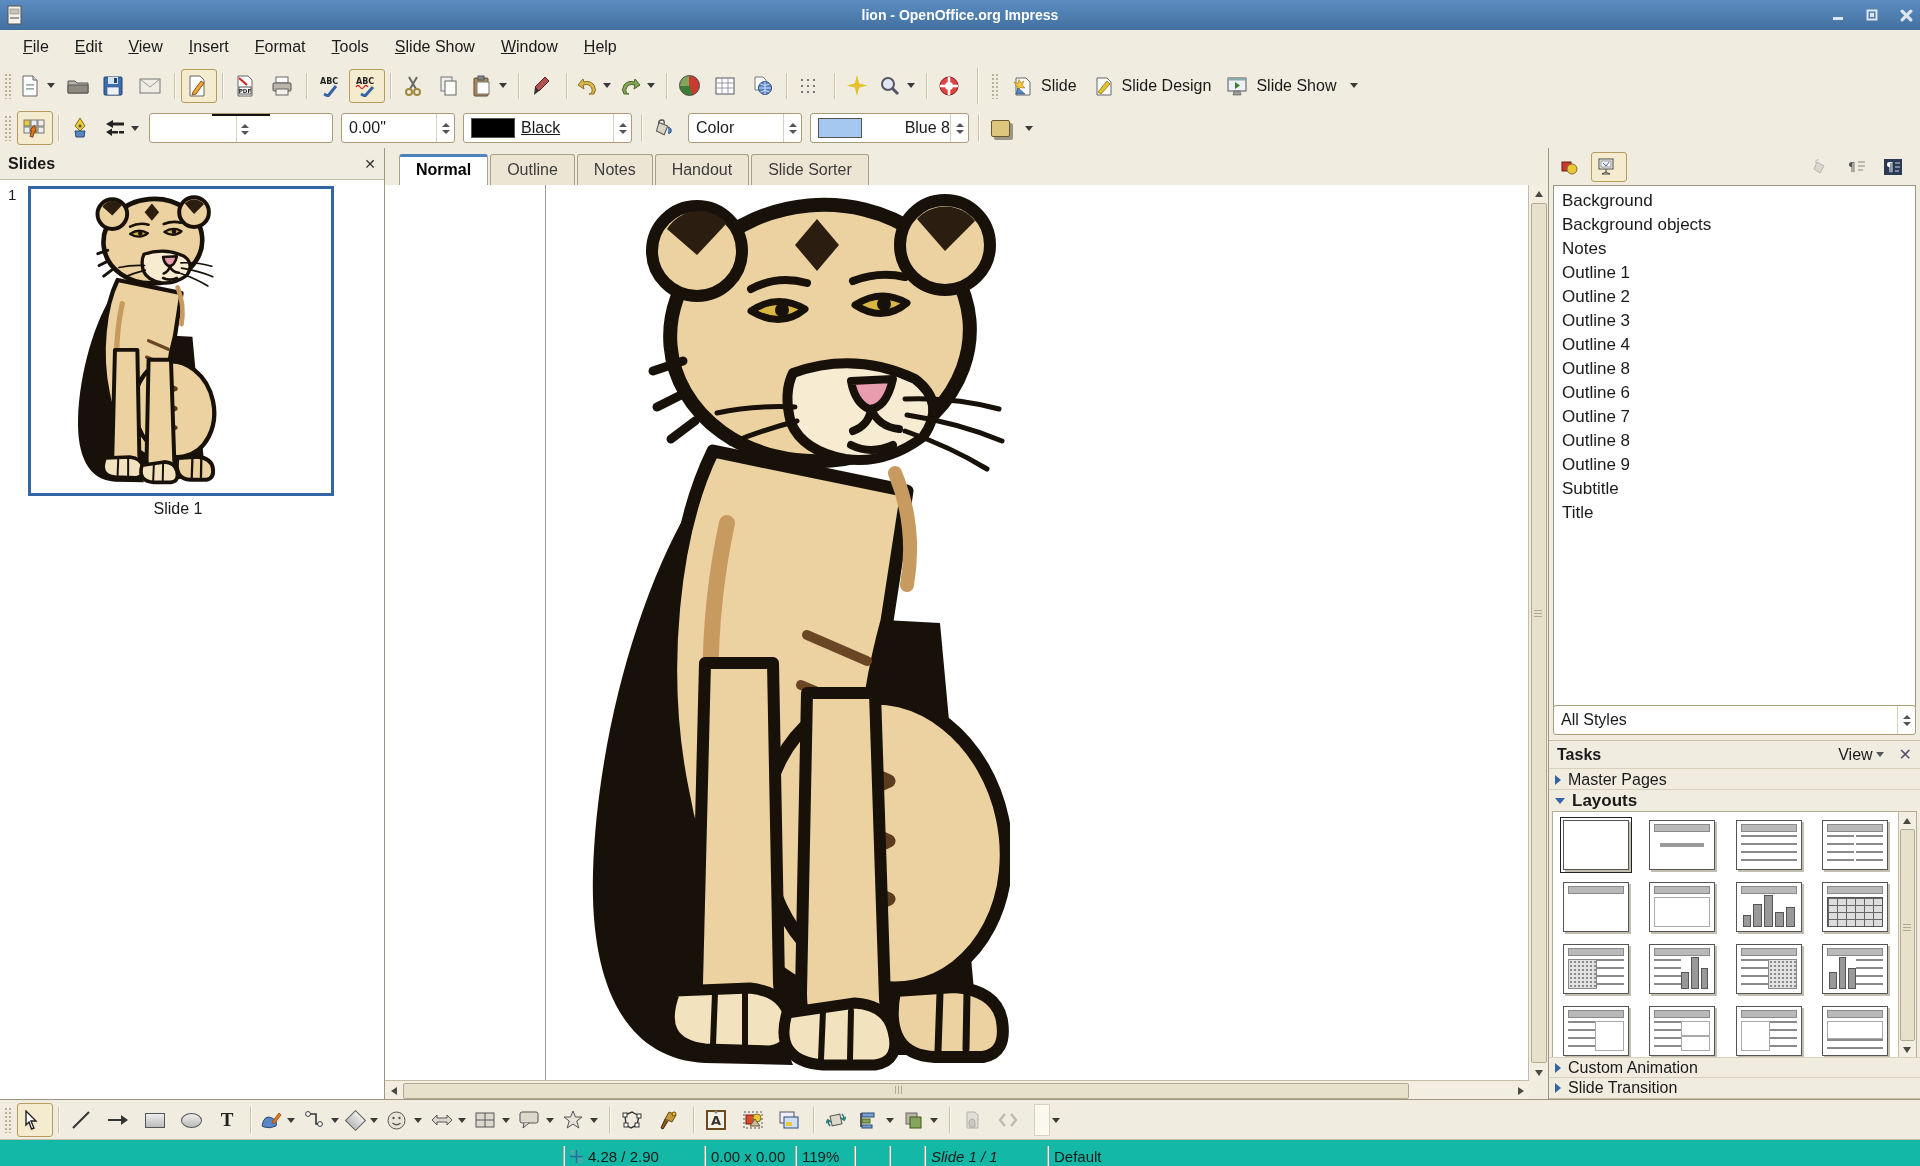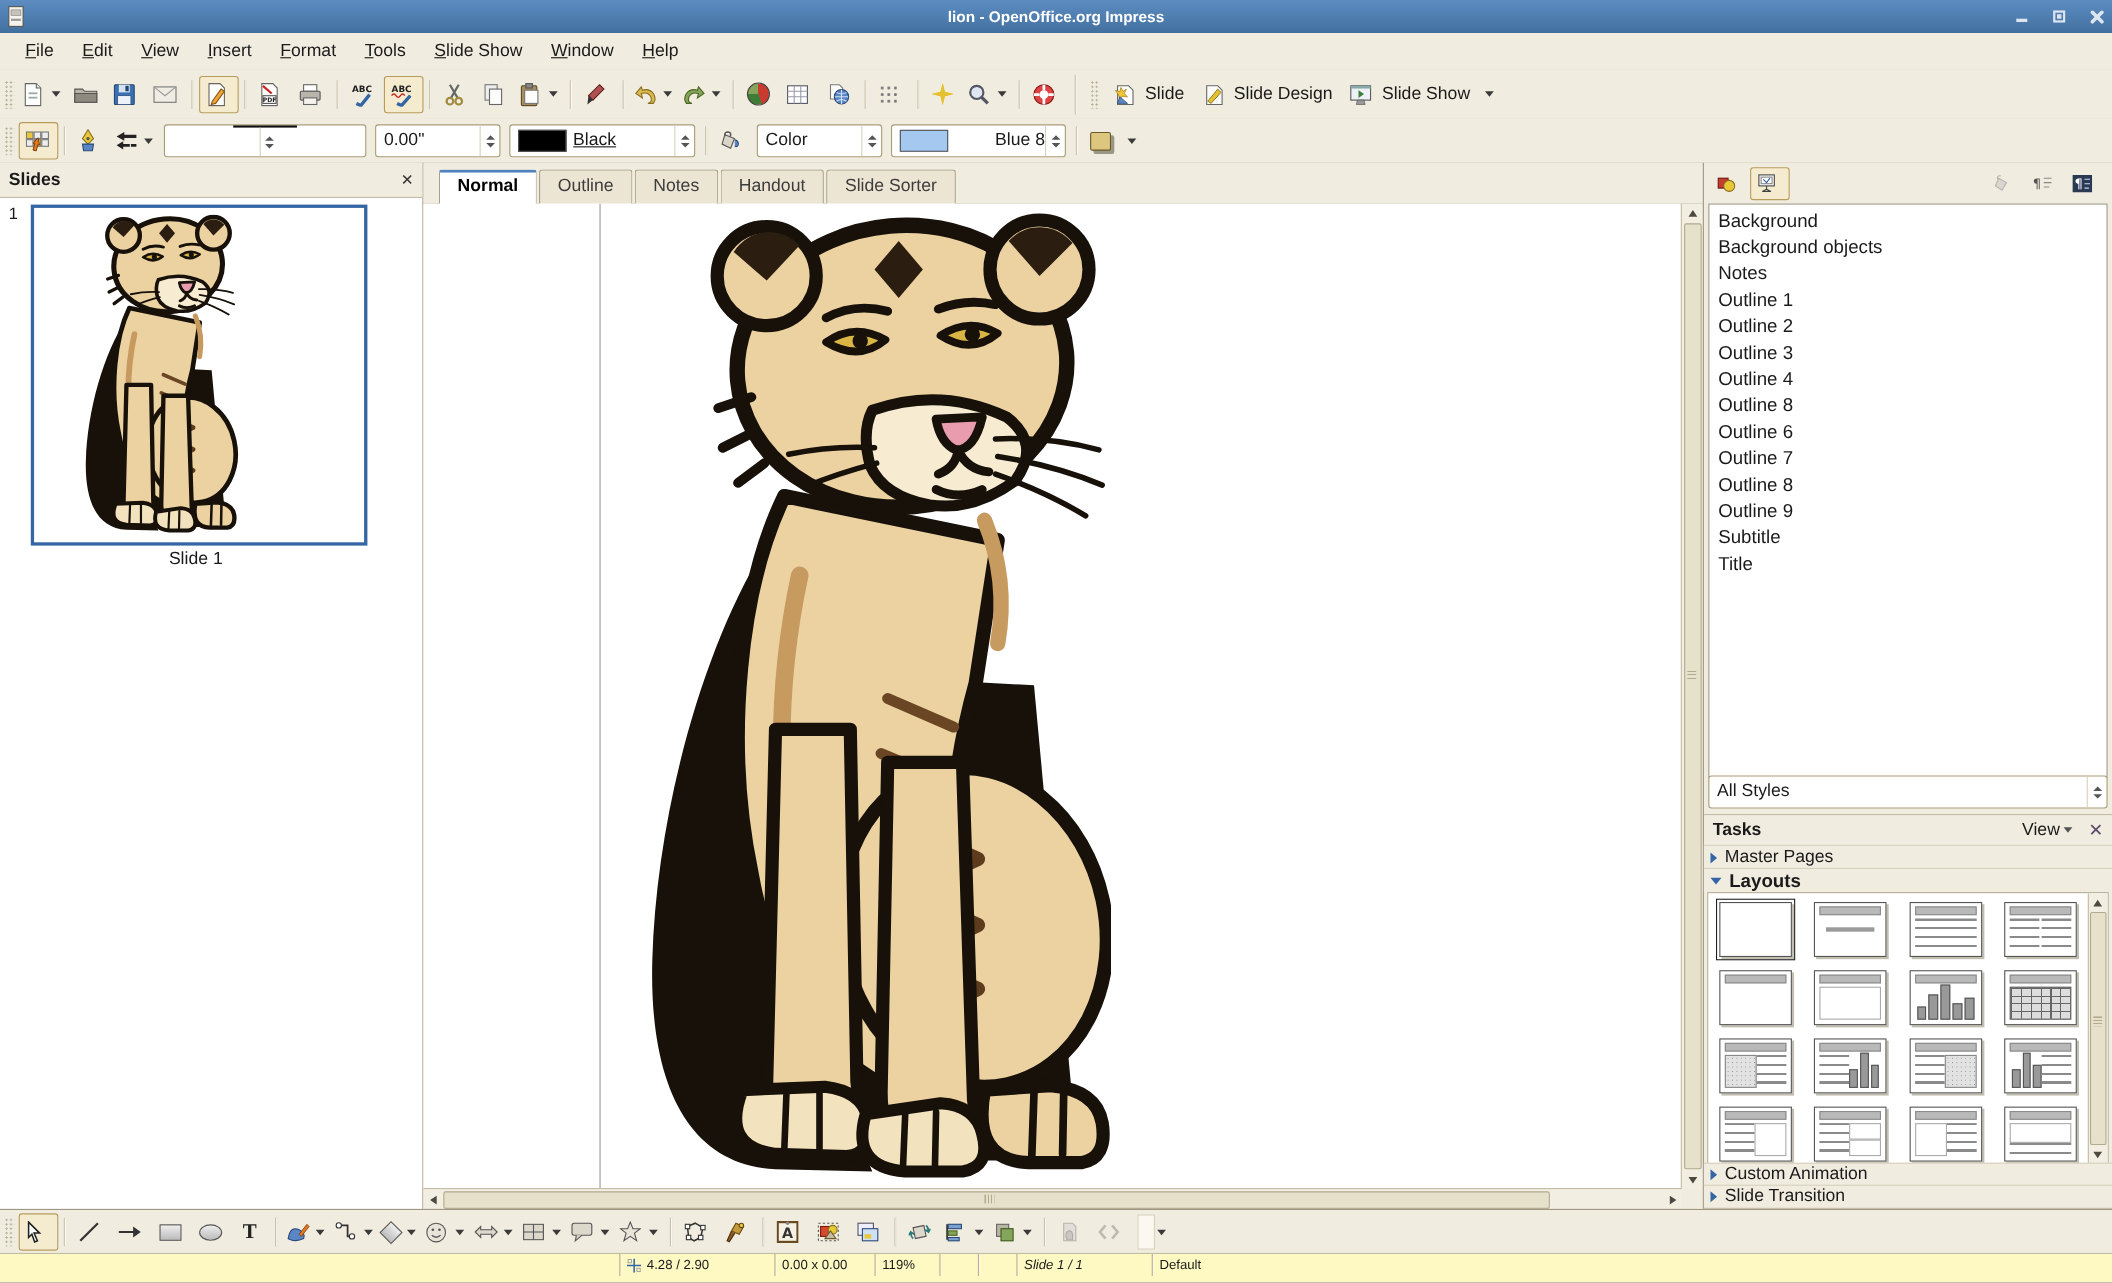--- a/index.html
+++ b/index.html
@@ -100,21 +100,21 @@
   .lt-frame2b{right:4px;width:27px;bottom:4px;height:13px;border:1px solid #aaa;}
   .lt-chart{display:flex;align-items:flex-end;gap:2px;padding:0 2px;}
   .lt-chart b{flex:1;background:#999;border:1px solid #555;display:block;}
   .lt-table{background:
       repeating-linear-gradient(to right,#666 0 1px,transparent 1px 9px),
       repeating-linear-gradient(to bottom,#666 0 1px,transparent 1px 7px),#ddd;border:1px solid #555;}
   .lt-img{background:radial-gradient(#8a8a8a 25%,transparent 26%) 0 0/4px 4px repeat,#e2e2e2;border:1px solid #888;}
   .gridscroll{position:absolute;top:0;right:0;width:17px;bottom:0;background:#f2eee1;border-left:1px solid #c4bda5;}
   
   .drawbar{position:absolute;left:0;right:0;bottom:26px;height:40px;background:#f0ecdf;border-top:1px solid #9d9680;display:flex;align-items:center;}
-  .statusbar{position:absolute;left:0;right:0;bottom:0;height:26px;background:#fef9c3;border-top:1px solid #c4bda5;display:flex;align-items:flex-start;font-size:12px;}
+  .statusbar{position:absolute;left:0;right:0;bottom:0;height:26px;background:#14b8a6;border-top:1px solid #c4bda5;display:flex;align-items:flex-end;font-size:15px;}
   .sfield{height:20px;display:flex;align-items:center;padding:0 6px;border-left:1px solid #b5ad94;box-shadow:inset 1px 0 0 #fbf8ef;white-space:nowrap;overflow:hidden;}
   .shape-rect{width:18px;height:13px;background:linear-gradient(#eee,#bbb);border:1px solid #555;}
   .shape-ellipse{width:19px;height:13px;background:linear-gradient(#eee,#bbb);border:1px solid #555;border-radius:50%;}
   .shape-diamond{width:13px;height:13px;background:linear-gradient(#eee,#bbb);border:1px solid #555;transform:rotate(45deg);}
   .shape-T{font-weight:bold;font-family:"Liberation Serif",serif;font-size:19px;color:#222;}
   svg text{font-family:"DejaVu Sans",sans-serif;}
 </style>
 </head>
 <body>
 

